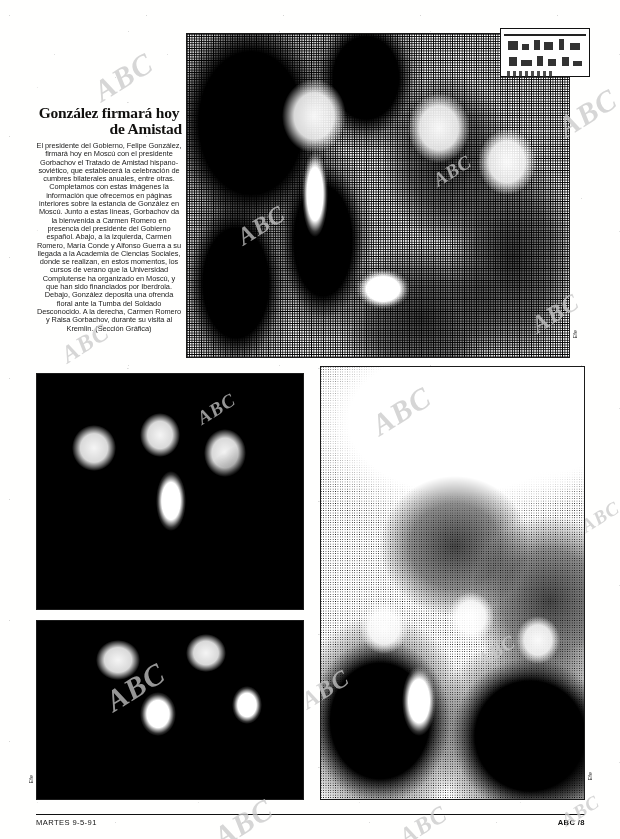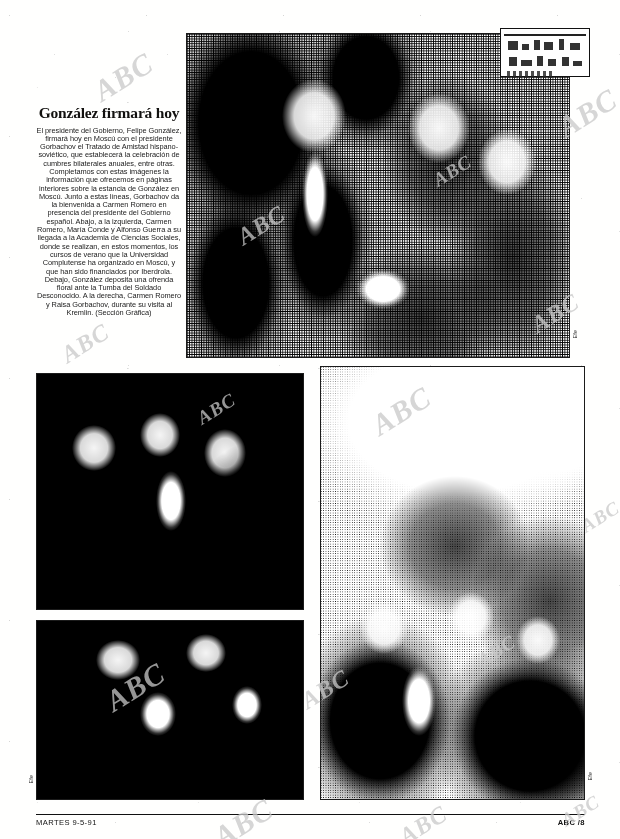--- a/index.html
+++ b/index.html
@@ -133,20 +133,21 @@
 </head>
 <body>
 
 <div class="page">
 
   <div class="speckle"></div>
 
   <div class="textcol">
     <h1 class="headline">
       <span class="l l1">González firmará hoy</span>
+      <span class="l">de Amistad</span>
     </h1>
     <p class="body-text">El presidente del Gobierno, Felipe González, firmará hoy en Moscú con el presidente Gorbachov el Tratado de Amistad hispano-soviético, que establecerá la celebración de cumbres bilaterales anuales, entre otras. Completamos con estas imágenes la información que ofrecemos en páginas interiores sobre la estancia de González en Moscú. Junto a estas líneas, Gorbachov da la bienvenida a Carmen Romero en presencia del presidente del Gobierno español. Abajo, a la izquierda, Carmen Romero, María Conde y Alfonso Guerra a su llegada a la Academia de Ciencias Sociales, donde se realizan, en estos momentos, los cursos de verano que la Universidad Complutense ha organizado en Moscú, y que han sido financiados por Iberdrola. Debajo, González deposita una ofrenda floral ante la Tumba del Soldado Desconocido. A la derecha, Carmen Romero y Raisa Gorbachov, durante su visita al Kremlin. (Sección Gráfica)</p>
   </div>
 
   <div class="photo ht-mid" id="photo-main">
     <div class="halftone"></div>
 
     <div class="blob dark" style="left:-30px;top:-40px;width:190px;height:260px;"></div>
     <div class="blob dark" style="left:120px;top:-30px;width:120px;height:150px;"></div>
     <div class="blob lite" style="left:96px;top:46px;width:64px;height:74px;"></div>

